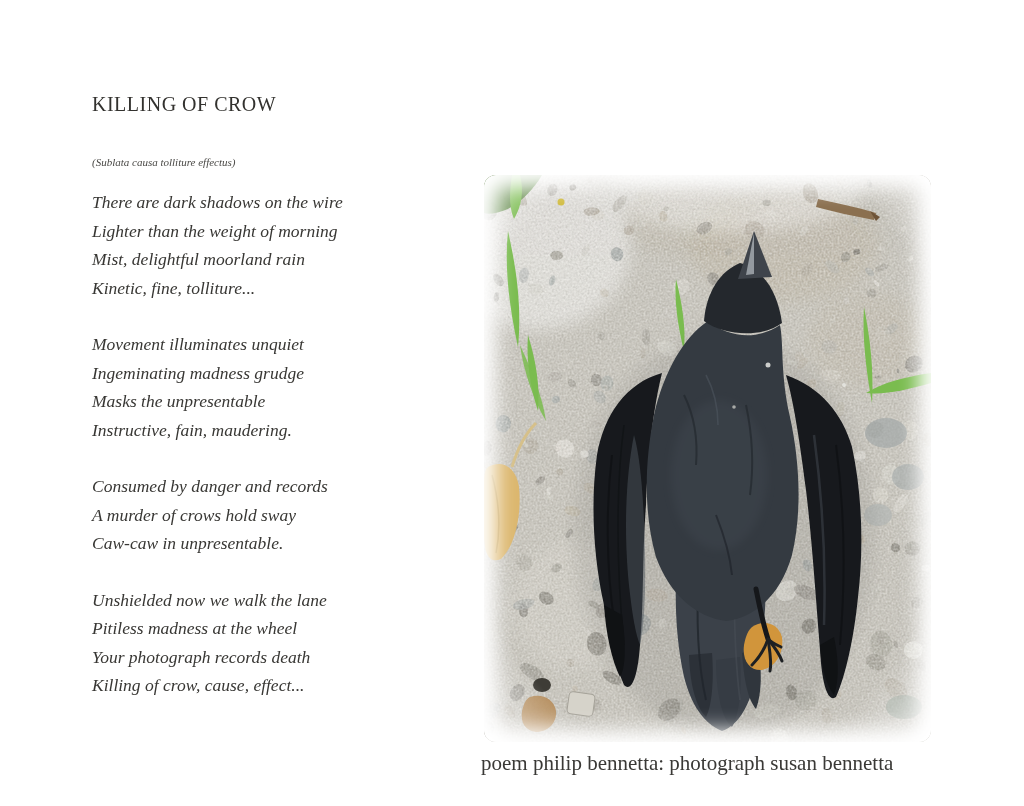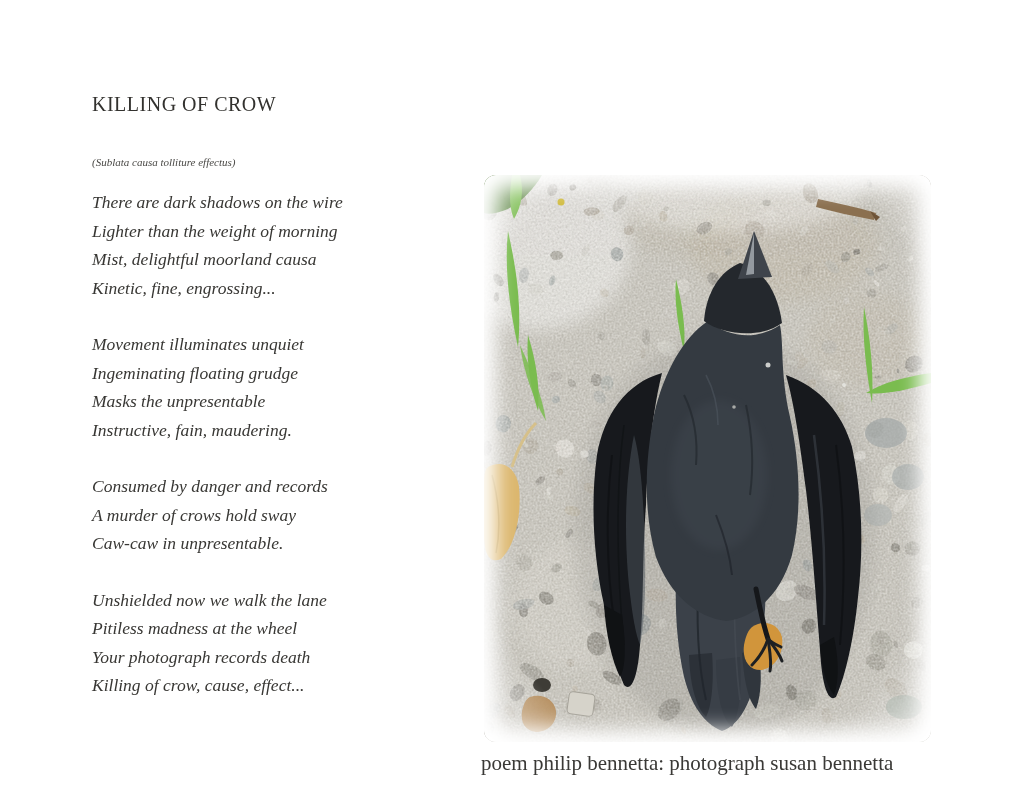--- a/index.html
+++ b/index.html
@@ -23,26 +23,26 @@
 
 <div class="page">
 
   <h1 class="title">KILLING OF CROW</h1>
   <div class="subtitle">(Sublata causa tolliture effectus)</div>
 
   <div class="poem">
     <div class="stanza">
       <div class="poem-line">There are dark shadows on the wire</div>
       <div class="poem-line">Lighter than the weight of morning</div>
-      <div class="poem-line">Mist, delightful moorland causa</div>
-      <div class="poem-line">Kinetic, fine, engrossing...</div>
+      <div class="poem-line">Mist, delightful moorland rain</div>
+      <div class="poem-line">Kinetic, fine, tolliture...</div>
     </div>
     <div class="stanza">
       <div class="poem-line">Movement illuminates unquiet</div>
-      <div class="poem-line">Ingeminating floating grudge</div>
+      <div class="poem-line">Ingeminating madness grudge</div>
       <div class="poem-line">Masks the unpresentable</div>
       <div class="poem-line">Instructive, fain, maudering.</div>
     </div>
     <div class="stanza">
       <div class="poem-line">Consumed by danger and records</div>
       <div class="poem-line">A murder of crows hold sway</div>
       <div class="poem-line">Caw-caw in unpresentable.</div>
     </div>
     <div class="stanza">
       <div class="poem-line">Unshielded now we walk the lane</div>

